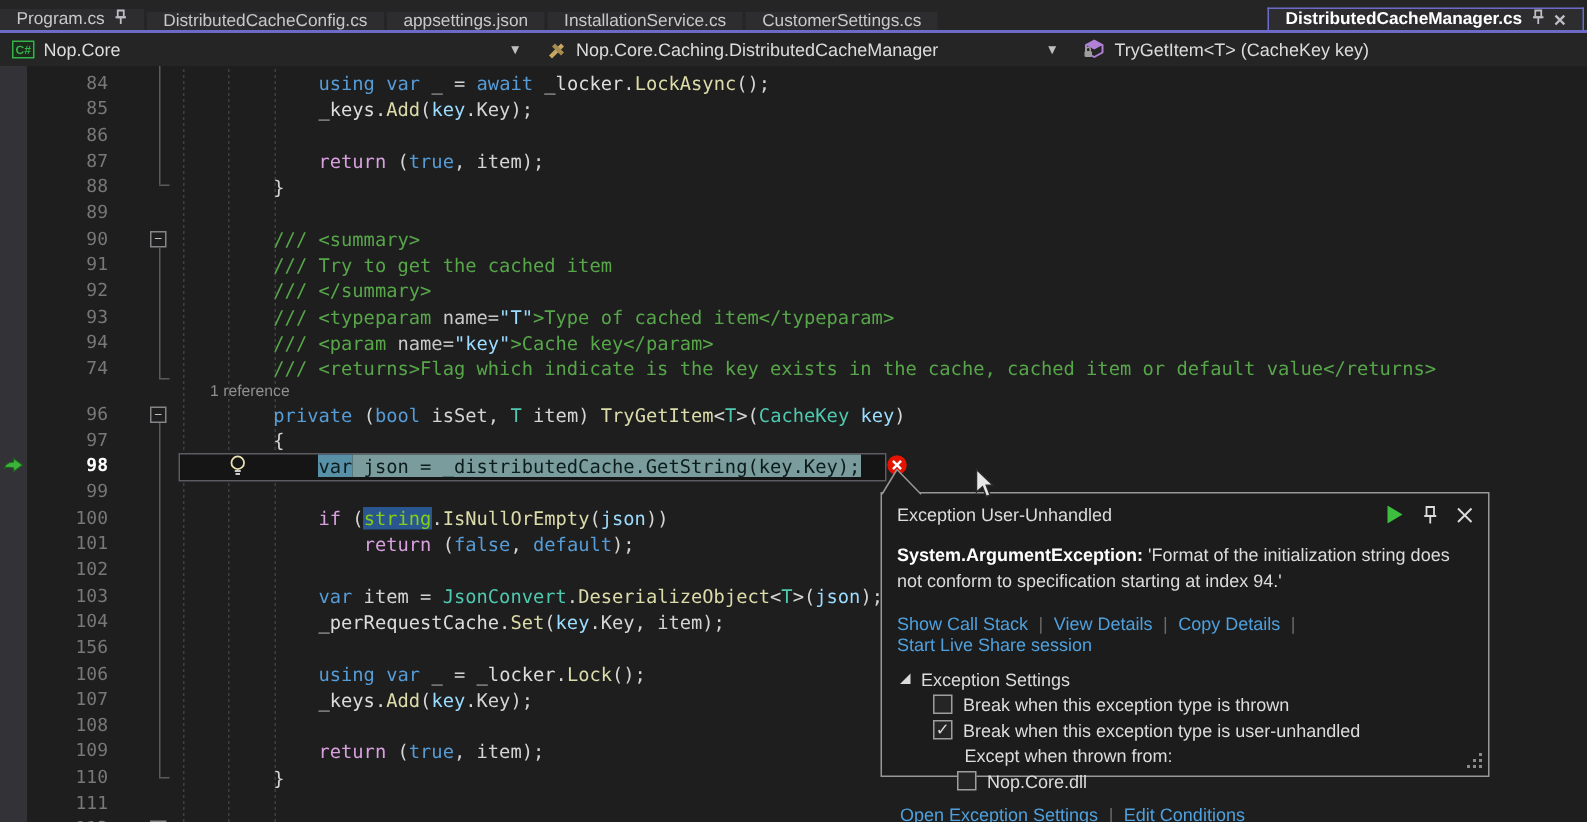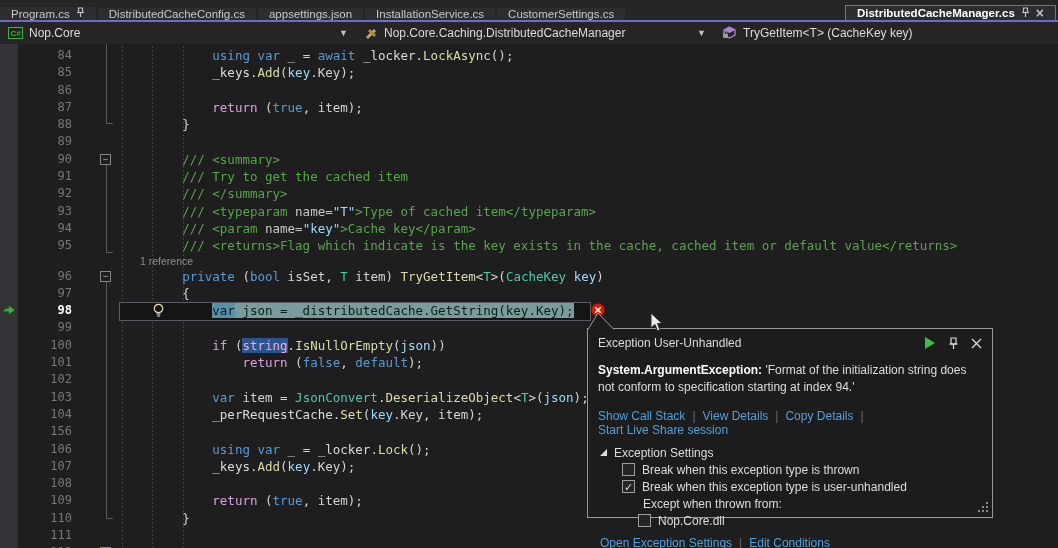--- a/index.html
+++ b/index.html
@@ -51,21 +51,21 @@
   .fold-box { position:absolute; left:28px; top:3px; width:11px; height:11px;
               border:1px solid #858589; background:var(--bgEditor); color:#C8C8C8;
               font-size:9px; line-height:9px; text-align:center; font-family:"Liberation Sans",sans-serif; }
   .codelens-row { height:13px; line-height:13px; padding-left:140px; color:var(--codelens);
                   font-size:10.5px; font-family:"Liberation Sans", sans-serif; }
   .tk-kw{color:var(--kw);} .tk-ctl{color:var(--ctl);} .tk-m{color:var(--m);}
   .tk-ty{color:var(--ty);} .tk-loc{color:var(--loc);} .tk-fld{color:var(--fld);}
   .tk-doc{color:var(--doc);} .tk-da{color:var(--da);} .tk-dv{color:var(--dv);} .tk-pl{color:var(--pl);}
   .tk-h1{background:var(--selTeal); color:var(--selText);}
   .tk-h2{background:var(--selBlue); color:var(--selText);}
-  .tk-hw{background:var(--wordHl); color:#f9a8d4;}
+  .tk-hw{background:var(--wordHl); color:#84cc16;}
   #err-badge { position:absolute; left:591px; top:1px; width:14px; height:14px; }
   #bulb { position:absolute; left:80px; top:1px; }
   #cur-arrow { position:absolute; left:2px; top:3px; }
 
   
   #popup { position:absolute; left:587px; top:328px; width:406px; height:190px;
            background:var(--popupBg); border:1px solid var(--popupBorder);
            font-size:12px; color:#DCDCDC; z-index:5; }
   #popup-title-row { display:flex; align-items:center; padding:7px 10px 2px 10px; }
   #popup-title { color:#DCDCDC; }
@@ -179,21 +179,21 @@
         <div class="row"><span class="gut"></span><span class="ln">85</span><span class="foldc"></span><span class="txt"><span class="tk-pl">            </span><span class="tk-fld">_keys</span><span class="tk-pl">.</span><span class="tk-m">Add</span><span class="tk-pl">(</span><span class="tk-loc">key</span><span class="tk-pl">.Key);</span></span></div>
         <div class="row"><span class="gut"></span><span class="ln">86</span><span class="foldc"></span><span class="txt"></span></div>
         <div class="row"><span class="gut"></span><span class="ln">87</span><span class="foldc"></span><span class="txt"><span class="tk-pl">            </span><span class="tk-ctl">return</span><span class="tk-pl"> (</span><span class="tk-kw">true</span><span class="tk-pl">, item);</span></span></div>
         <div class="row"><span class="gut"></span><span class="ln">88</span><span class="foldc"></span><span class="txt"><span class="tk-pl">        }</span></span></div>
         <div class="row"><span class="gut"></span><span class="ln">89</span><span class="foldc"></span><span class="txt"></span></div>
         <div class="row"><span class="gut"></span><span class="ln">90</span><span class="foldc"><span class="fold-box">−</span></span><span class="txt"><span class="tk-doc">        /// &lt;summary&gt;</span></span></div>
         <div class="row"><span class="gut"></span><span class="ln">91</span><span class="foldc"></span><span class="txt"><span class="tk-doc">        /// Try to get the cached item</span></span></div>
         <div class="row"><span class="gut"></span><span class="ln">92</span><span class="foldc"></span><span class="txt"><span class="tk-doc">        /// &lt;/summary&gt;</span></span></div>
         <div class="row"><span class="gut"></span><span class="ln">93</span><span class="foldc"></span><span class="txt"><span class="tk-doc">        /// &lt;typeparam </span><span class="tk-da">name=</span><span class="tk-dv">"T"</span><span class="tk-doc">&gt;Type of cached item&lt;/typeparam&gt;</span></span></div>
         <div class="row"><span class="gut"></span><span class="ln">94</span><span class="foldc"></span><span class="txt"><span class="tk-doc">        /// &lt;param </span><span class="tk-da">name=</span><span class="tk-dv">"key"</span><span class="tk-doc">&gt;Cache key&lt;/param&gt;</span></span></div>
-        <div class="row"><span class="gut"></span><span class="ln">95</span><span class="foldc"></span><span class="txt"><span class="tk-doc">        /// &lt;returns&gt;Flag which indicate is the key exists in the cache, cached item or default value&lt;/returns&gt;</span></span></div>
+        <div class="row"><span class="gut"></span><span class="ln">74</span><span class="foldc"></span><span class="txt"><span class="tk-doc">        /// &lt;returns&gt;Flag which indicate is the key exists in the cache, cached item or default value&lt;/returns&gt;</span></span></div>
         <div class="codelens-row">1 reference</div>
         <div class="row"><span class="gut"></span><span class="ln">96</span><span class="foldc"><span class="fold-box">−</span></span><span class="txt"><span class="tk-pl">        </span><span class="tk-kw">private</span><span class="tk-pl"> (</span><span class="tk-kw">bool</span><span class="tk-pl"> isSet, </span><span class="tk-ty">T</span><span class="tk-pl"> item) </span><span class="tk-m">TryGetItem</span><span class="tk-pl">&lt;</span><span class="tk-ty">T</span><span class="tk-pl">&gt;(</span><span class="tk-ty">CacheKey</span><span class="tk-pl"> </span><span class="tk-loc">key</span><span class="tk-pl">)</span></span></div>
         <div class="row"><span class="gut"></span><span class="ln">97</span><span class="foldc"></span><span class="txt"><span class="tk-pl">        {</span></span></div>
         <div class="row cur"><span class="gut"><svg id="cur-arrow" width="14" height="11" viewBox="0 0 14 11">
               <path d="M1 7 q1 -4 6 -4 v-2.5 L13 5 7 9.5 V7 q-4 -1 -6 0 Z" fill="#3CB43C" stroke="#1E5E1E" stroke-width="0.8"></path>
             </svg></span><span class="ln">98</span><span class="foldc"><svg id="bulb" width="13" height="15" viewBox="0 0 13 15">
               <circle cx="6.5" cy="5.5" r="4.2" fill="none" stroke="#E8E0B0" stroke-width="1.2"></circle>
               <line x1="4.5" y1="11" x2="8.5" y2="11" stroke="#C8C8C8" stroke-width="1.2"></line>
               <line x1="5" y1="13" x2="8" y2="13" stroke="#C8C8C8" stroke-width="1.2"></line>
             </svg></span><span class="txt"><span class="tk-pl">            </span><span class="tk-h2">var</span><span class="tk-h1"> json = _distributedCache.GetString(key.Key);</span></span><span id="err-badge"><svg width="14" height="14" viewBox="0 0 14 14">

